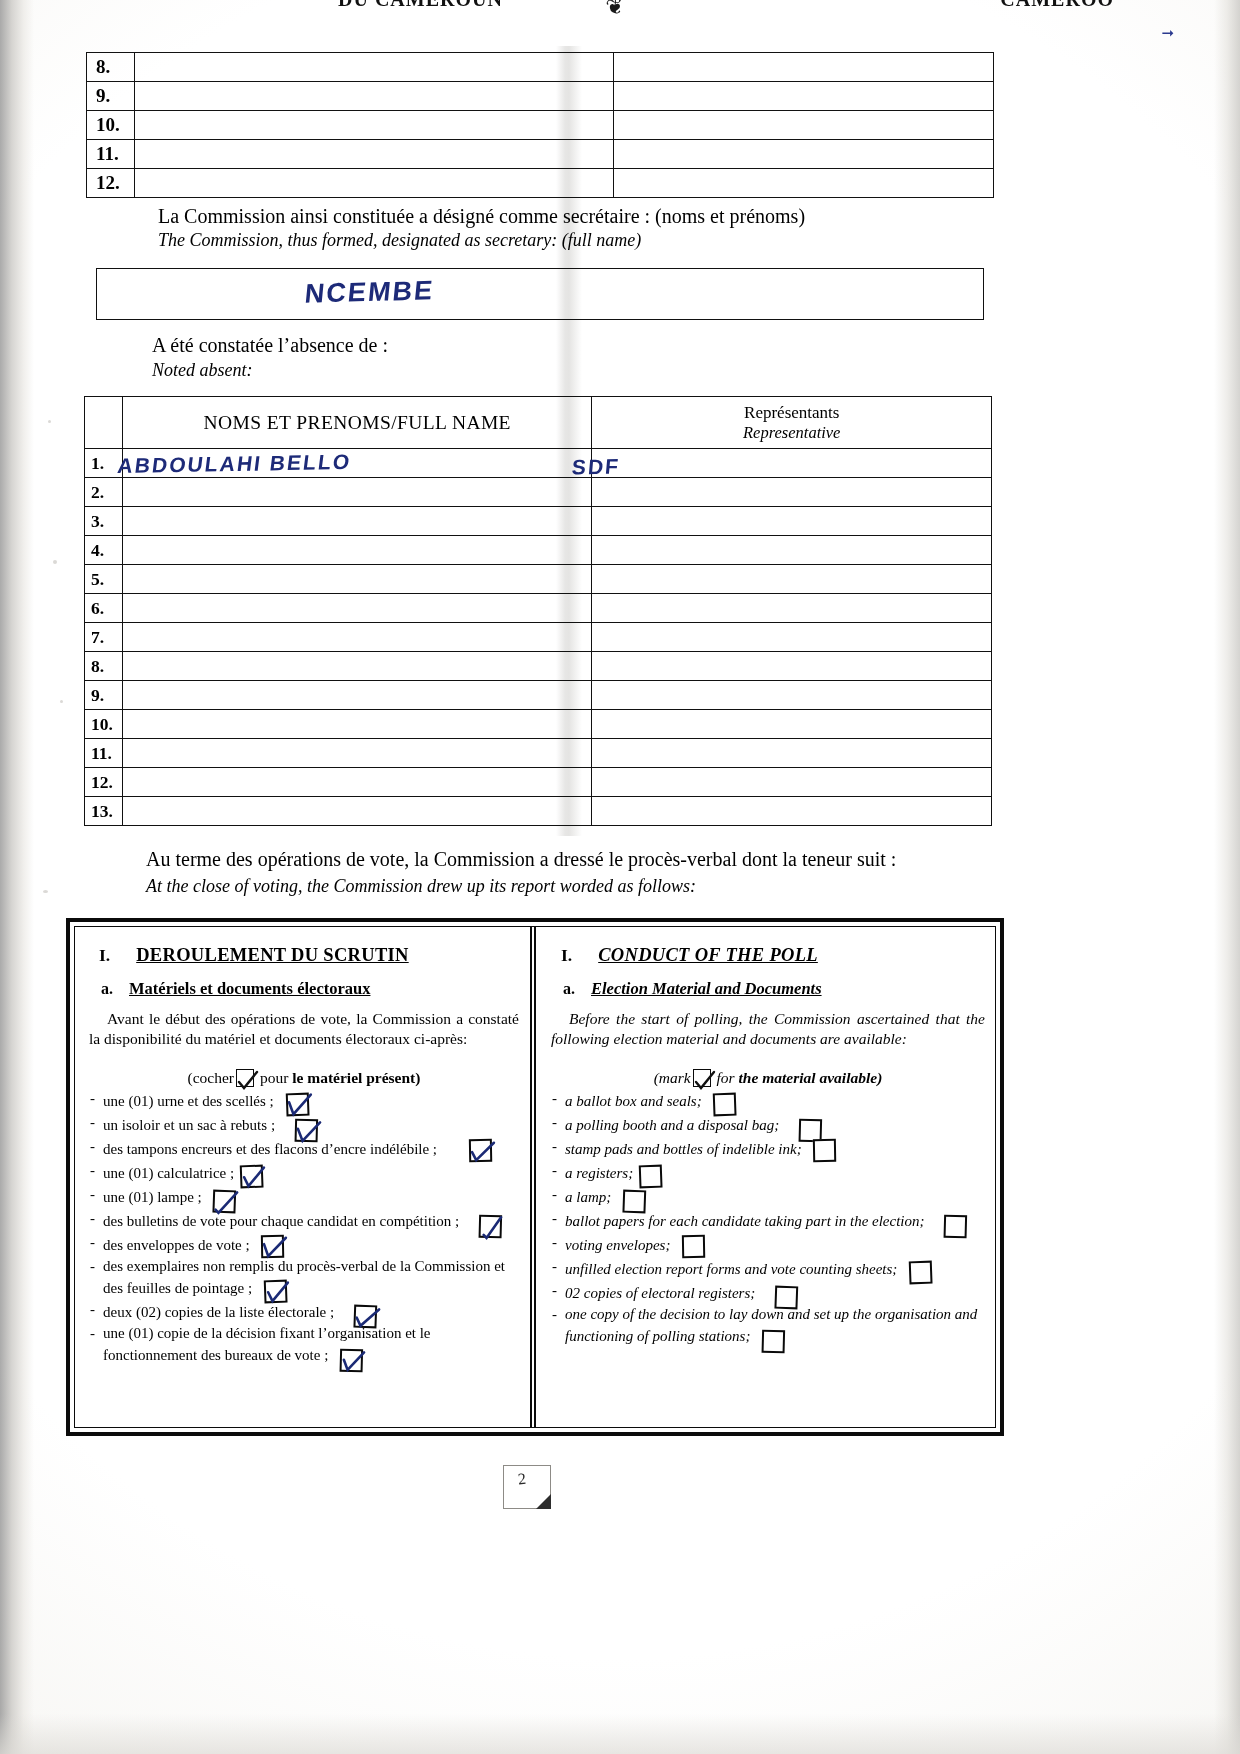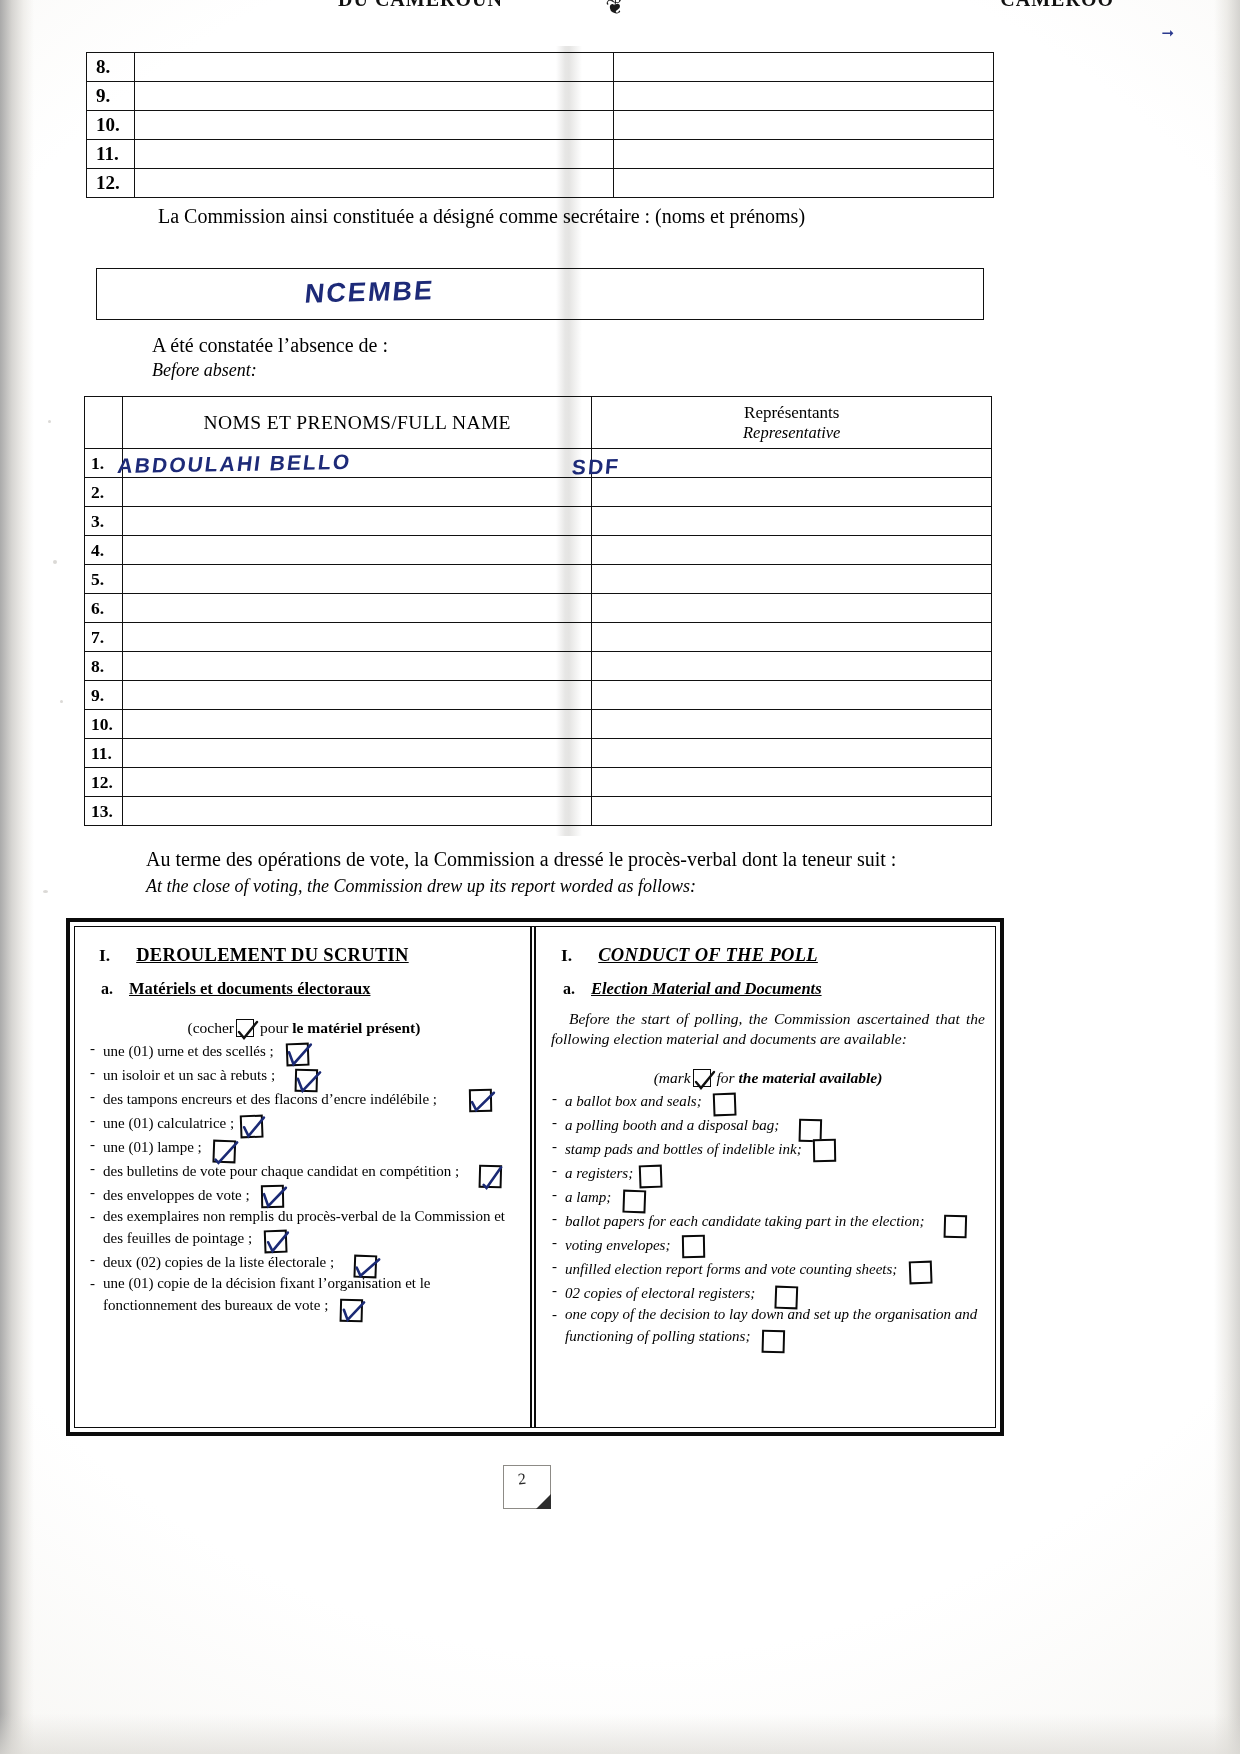--- a/index.html
+++ b/index.html
@@ -261,27 +261,28 @@
       </tr>
       <tr>
         <td class="num">12.</td>
         <td class="nm"></td>
         <td class="rep"></td>
       </tr>
     </tbody>
   </table>
 
   <div class="para fr" style="left:158px; top:203px;">La Commission ainsi constituée a désigné comme secrétaire : (noms et prénoms)</div>
+  <div class="para en" style="left:158px; top:228px;">The Commission, thus formed, designated as secretary: (full name)</div>
 
   <div id="sec-box">
     <span id="sec-name" class="hand">NCEMBE</span>
   </div>
 
   <div class="para fr" style="left:152px; top:332px;">A été constatée l’absence de :</div>
-  <div class="para en" style="left:152px; top:358px;">Before absent:</div>
+  <div class="para en" style="left:152px; top:358px;">Noted absent:</div>
 
   <table class="tbl" id="tbl-abs">
     <tbody>
       <tr class="hrow">
         <td class="num"></td>
         <td class="nm">
           <span class="hdr-name">NOMS ET PRENOMS/FULL NAME</span>
         </td>
         <td class="rep">
           <span class="hdr-rep-fr">Représentants</span>
@@ -370,20 +371,21 @@
 
       <div class="col col-fr">
         <div class="sec-title">
           <span class="rn">I.</span>
           <span class="tt">DEROULEMENT DU SCRUTIN</span>
         </div>
         <div class="sub-title">
           <span class="rn">a.</span>
           <span class="tt">Matériels et documents électoraux</span>
         </div>
+        <p class="intro">Avant le début des opérations de vote, la Commission a constaté la disponibilité du matériel et documents électoraux ci-après:</p>
 
         <div class="mark-line">
           <span>(cocher</span><span class="box inline-sm"><svg class="tick" viewBox="0 0 28 27">
                 <path d="M5 14 L10 20 L23 4" stroke="#111" stroke-width="2.4" fill="none" stroke-linecap="round"></path>
               </svg></span>
           <span>pour</span>
           <b>le matériel présent)</b>
         </div>
 
         <ul class="chk">

